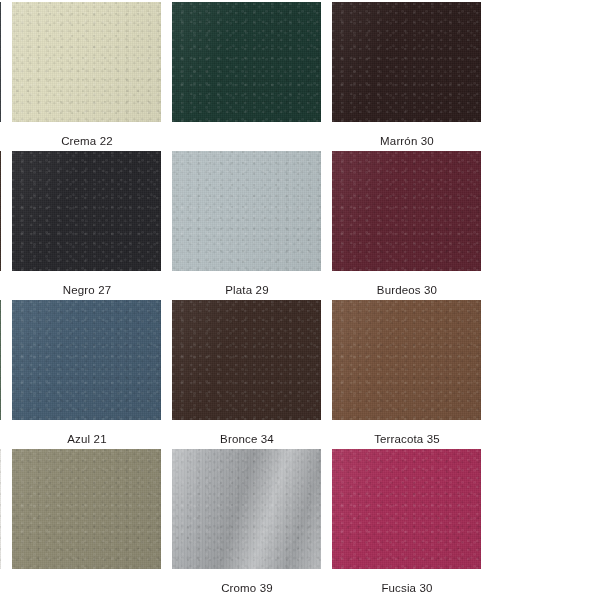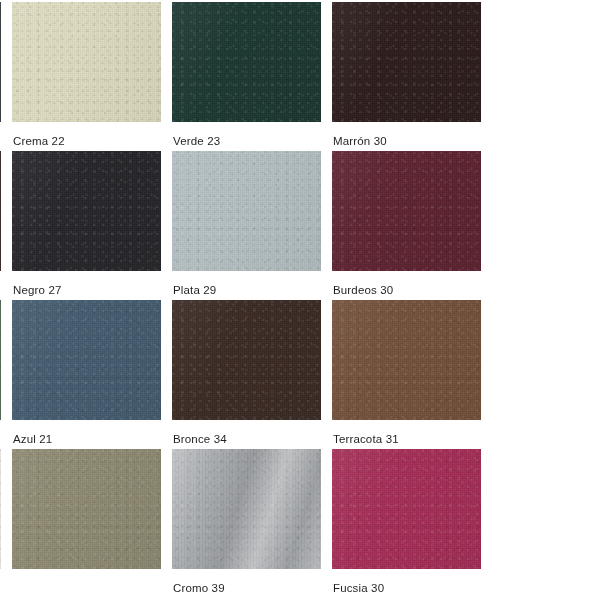--- a/index.html
+++ b/index.html
@@ -81,37 +81,37 @@
   }
 
   .swatch-label {
     font-size: 11.5px;
     color: #231f20;
     letter-spacing: 0.15px;
     line-height: 1;
     padding-top: 14px;
     padding-left: 1px;
     white-space: nowrap;
+    text-align: center;
   }
 </style>
 </head>
 <body>
 
 <div id="swatch-catalog">
     <div class="swatch-cell">
       <div class="swatch-chip" style="background-color: rgb(61, 67, 72);"></div>
       <div class="swatch-label">Gris 21</div>
     </div>
     <div class="swatch-cell">
       <div class="swatch-chip" style="background-color: rgb(222, 220, 191);"></div>
       <div class="swatch-label">Crema 22</div>
     </div>
     <div class="swatch-cell">
       <div class="swatch-chip" style="background-color: rgb(27, 56, 48);"></div>
-      <div class="swatch-label">Verde 23</div>
     </div>
     <div class="swatch-cell">
       <div class="swatch-chip" style="background-color: rgb(44, 29, 28);"></div>
       <div class="swatch-label">Marrón 30</div>
     </div>
     <div class="swatch-cell">
       <div class="swatch-chip" style="background-color: rgb(65, 49, 42);"></div>
       <div class="swatch-label">Óxido 26</div>
     </div>
     <div class="swatch-cell">
@@ -133,21 +133,21 @@
     <div class="swatch-cell">
       <div class="swatch-chip" style="background-color: rgb(68, 92, 112);"></div>
       <div class="swatch-label">Azul 21</div>
     </div>
     <div class="swatch-cell">
       <div class="swatch-chip" style="background-color: rgb(59, 42, 36);"></div>
       <div class="swatch-label">Bronce 34</div>
     </div>
     <div class="swatch-cell">
       <div class="swatch-chip" style="background-color: rgb(116, 81, 58);"></div>
-      <div class="swatch-label">Terracota 31</div>
+      <div class="swatch-label">Terracota 35</div>
     </div>
     <div class="swatch-cell">
       <div class="swatch-chip" style="background-color: rgb(242, 241, 237);"></div>
       <div class="swatch-label">Blanco Tex 36</div>
     </div>
     <div class="swatch-cell">
       <div class="swatch-chip" style="background-color: rgb(142, 138, 114);"></div>
     </div>
     <div class="swatch-cell">
       <div class="swatch-chip metallic" style="background-color: rgb(168, 171, 174);"></div>

